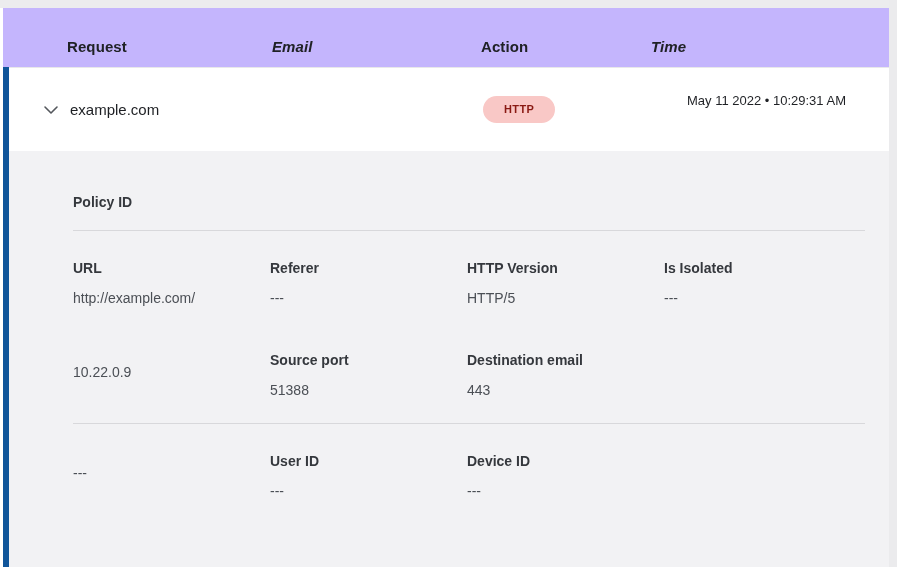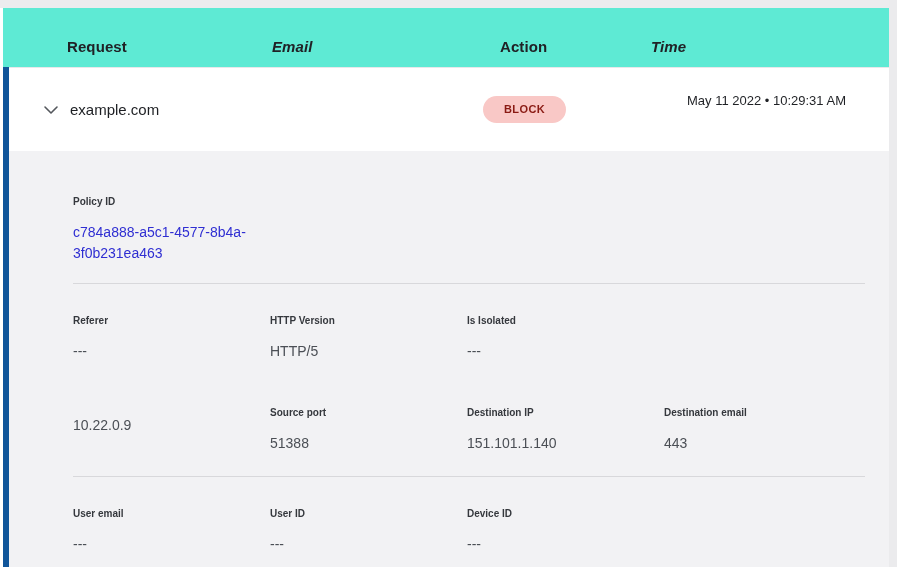--- a/index.html
+++ b/index.html
@@ -15,30 +15,30 @@
     position:absolute;left:3px;top:8px;width:886px;bottom:0;
     background:#ffffff;
   }
   
   .accent-bar{
     position:absolute;left:0;top:59px;bottom:0;width:6px;
     background:#10559a;z-index:5;
   }
   
   .table-header{
-    position:relative;height:59px;background:#5eead4;
+    position:relative;height:59px;background:#c4b5fd;
     border-bottom:1px solid #e8e8ea;
   }
   .table-header .col{
     position:absolute;top:30px;
     font-size:15px;font-weight:700;color:#202226;letter-spacing:.1px;
   }
   .col-request{left:64px;}
   .col-email{left:269px;font-style:italic;}
-  .col-action{left:497px;}
+  .col-action{left:478px;}
   .col-time{left:648px;font-style:italic;}
   
   .log-row{
     position:relative;height:83px;background:#ffffff;
     border-bottom:1px solid #eab308;cursor:pointer;padding-left:8px;
   }
   .chevron{
     position:absolute;left:39px;top:35px;width:18px;height:14px;
     color:#54575c;
   }
@@ -57,21 +57,21 @@
     font-size:13px;line-height:24px;color:#1f2125;
   }
   
   .details{
     position:absolute;top:143px;left:0;right:0;bottom:0;
     background:#f2f2f4;
     padding:42px 24px 0 70px;
     box-sizing:border-box;
   }
   .field-label{
-    font-size:10px;font-weight:700;color:#35383d;line-height:18px;
+    font-size:14px;font-weight:700;color:#35383d;line-height:18px;
   }
   .field-value{
     font-size:14px;color:#4b4f55;line-height:18px;
   }
   .policy-block .field-value{margin-top:11px;}
   .policy-link{
     display:block;width:198px;
     color:#2f2ed2;text-decoration:none;
     font-size:14px;line-height:21px;
     overflow-wrap:break-word;
@@ -101,36 +101,37 @@
     <span class="col col-time">Time</span>
   </div>
 
   <div class="log-row">
     <span class="chevron">
       <svg width="18" height="14" viewBox="0 0 18 14" fill="none" stroke="currentColor" stroke-width="1.6" stroke-linecap="round" stroke-linejoin="round">
         <polyline points="3,4 9,10 15,4"></polyline>
       </svg>
     </span>
     <span class="row-request">example.com</span>
-    <span class="badge-block">BLOCK</span>
+    <span class="badge-block">HTTP</span>
     <span class="row-time">May 11 2022 • 10:29:31 AM</span>
   </div>
 
   <div class="details">
 
     <div class="policy-block">
       <div class="field-label">Policy ID</div>
-      <div class="field-value">
-        <a href="#" class="policy-link">c784a888-a5c1-4577-8b4a-3f0b231ea463</a>
-      </div>
     </div>
 
     <hr class="divider">
 
     <div class="field-row">
+      <div class="field-cell">
+        <div class="field-label">URL</div>
+        <div class="field-value">http://example.com/</div>
+      </div>
       <div class="field-cell">
         <div class="field-label">Referer</div>
         <div class="field-value">---</div>
       </div>
       <div class="field-cell">
         <div class="field-label">HTTP Version</div>
         <div class="field-value">HTTP/5</div>
       </div>
       <div class="field-cell">
         <div class="field-label">Is Isolated</div>
@@ -140,34 +141,29 @@
 
     <div class="field-row" style="padding-top:20px;">
       <div class="field-cell">
         <div class="field-value">10.22.0.9</div>
       </div>
       <div class="field-cell">
         <div class="field-label">Source port</div>
         <div class="field-value">51388</div>
       </div>
       <div class="field-cell">
-        <div class="field-label">Destination IP</div>
-        <div class="field-value">151.101.1.140</div>
-      </div>
-      <div class="field-cell">
         <div class="field-label">Destination email</div>
         <div class="field-value">443</div>
       </div>
     </div>
 
     <hr class="divider" style="margin-top:0;">
 
     <div class="field-row">
       <div class="field-cell">
-        <div class="field-label">User email</div>
         <div class="field-value">---</div>
       </div>
       <div class="field-cell">
         <div class="field-label">User ID</div>
         <div class="field-value">---</div>
       </div>
       <div class="field-cell">
         <div class="field-label">Device ID</div>
         <div class="field-value">---</div>
       </div>

